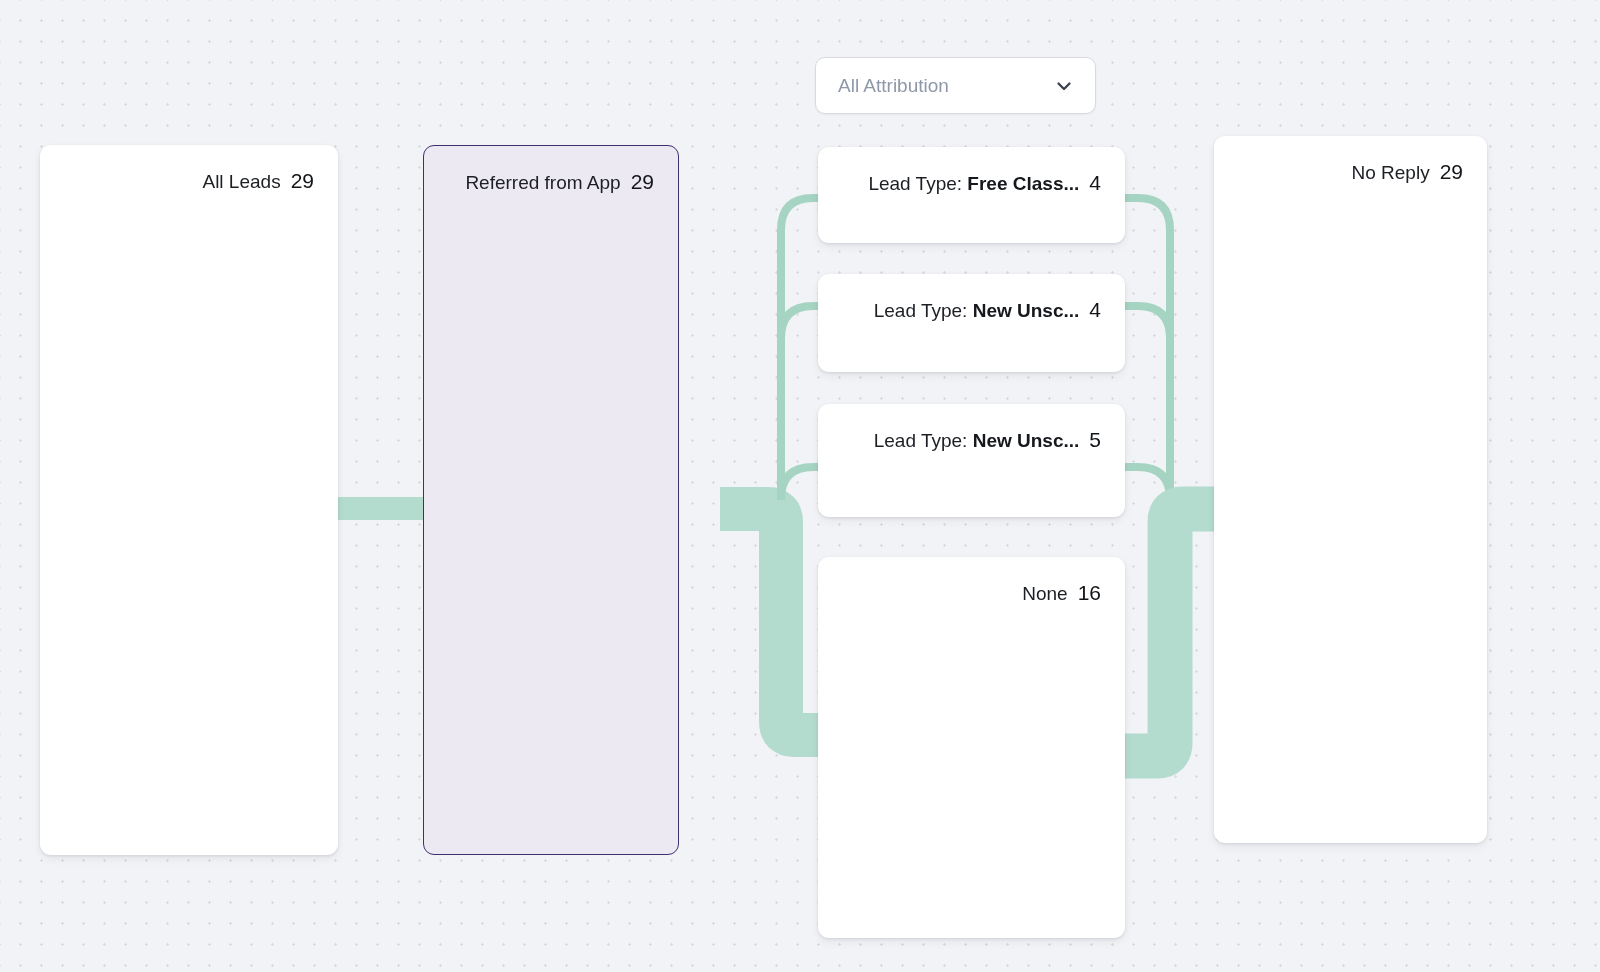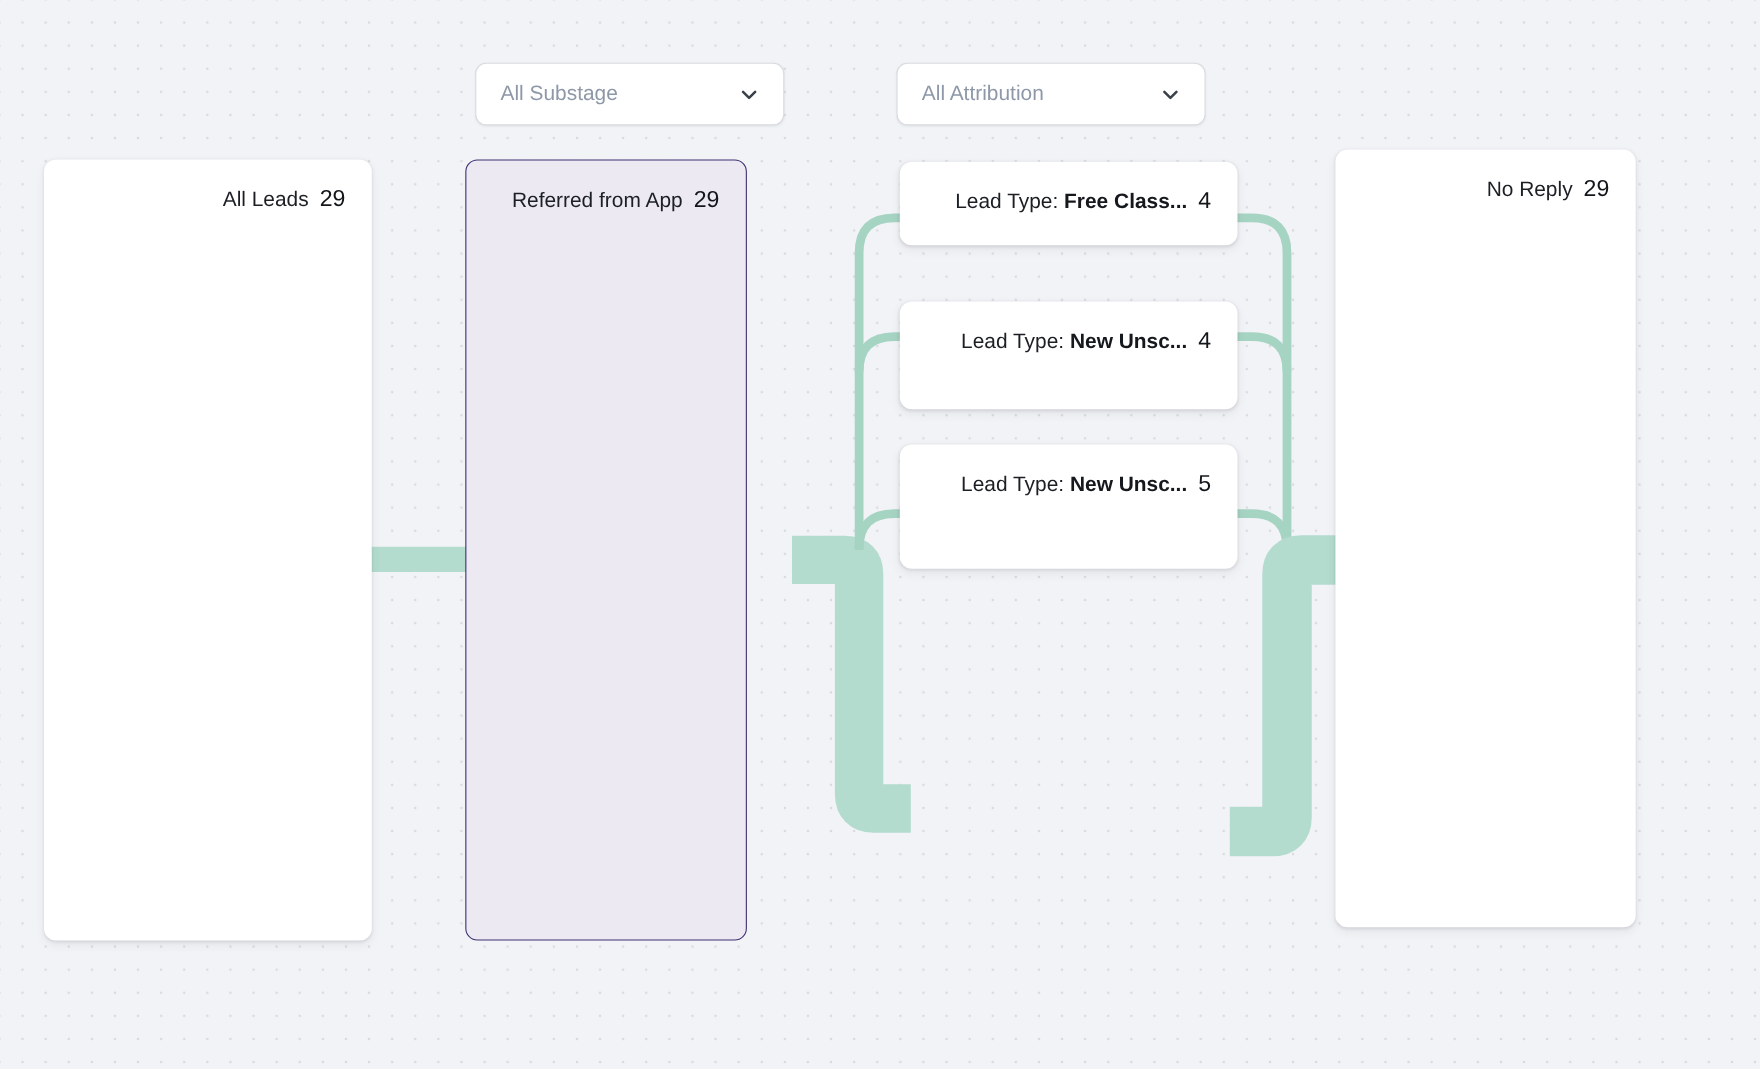--- a/index.html
+++ b/index.html
@@ -34,21 +34,21 @@
   .card-head{display:flex;align-items:baseline;justify-content:flex-end;gap:10px;}
   .card-title{font-size:19px;color:#1c1f24;white-space:nowrap;overflow:hidden;}
   .card-title .bold{font-weight:700;color:#15181c;}
   .card-count{font-size:21px;font-weight:400;color:#121519;}
   .card-all-leads{left:40px;top:145px;width:298px;height:710px;}
   .card-referred{
     left:423px;top:145px;width:256px;height:710px;
     background:#ece9f3;border:1.5px solid #3e3170;
     box-shadow:none;
   }
-  .card-bd-0{left:818px;top:147px;width:307px;height:76px;}
+  .card-bd-0{left:818px;top:147px;width:307px;height:96px;}
   .card-bd-1{left:818px;top:274px;width:307px;height:98px;}
   .card-bd-2{left:818px;top:404px;width:307px;height:113px;}
   .card-bd-3{left:818px;top:557px;width:307px;height:381px;}
   .card-no-reply{left:1214px;top:136px;width:273px;height:707px;}
 </style>
 </head>
 <body>
 
 <div class="canvas">
 
@@ -66,28 +66,20 @@
 
     <path d="M1114,198 H1138 Q1170,198 1170,230 V500" fill="none" stroke-width="8" stroke="#a6d4c3"></path>
 
     <path d="M1114,306 H1138 Q1170,306 1170,338" fill="none" stroke-width="8" stroke="#a6d4c3"></path>
 
     <path d="M1114,467 H1138 Q1170,467 1170,499" fill="none" stroke-width="8" stroke="#a6d4c3"></path>
 
     <path d="M1118,756 H1157 Q1170,756 1170,743 V522 Q1170,509 1183,509 H1222" fill="none" stroke-width="45" stroke-linejoin="round" stroke="#b4dcce"></path>
   </svg>
 
-  <div class="dropdown dd-substage">
-    <span class="dd-label">All Substage</span>
-    <span class="chev">
-      <svg width="18" height="18" viewBox="0 0 18 18">
-        <path d="M3.5 6.5 L9 12 L14.5 6.5" fill="none" stroke-width="2.3" stroke-linecap="round" stroke-linejoin="round" stroke="#3a4149"></path>
-      </svg>
-    </span>
-  </div>
 
   <div class="dropdown dd-attribution">
     <span class="dd-label">All Attribution</span>
     <span class="chev">
       <svg width="18" height="18" viewBox="0 0 18 18">
         <path d="M3.5 6.5 L9 12 L14.5 6.5" fill="none" stroke-width="2.3" stroke-linecap="round" stroke-linejoin="round" stroke="#3a4149"></path>
       </svg>
     </span>
   </div>
 
@@ -119,20 +111,26 @@
     </div>
   </div>
 
   <div class="stage-card card-bd-2">
     <div class="card-head">
       <span class="card-title"><span>Lead Type: </span><span class="bold">New Unsc...</span></span>
       <span class="card-count">5</span>
     </div>
   </div>
 
+  <div class="stage-card card-bd-3">
+    <div class="card-head">
+      <span class="card-title"><span>None</span><span class="bold"></span></span>
+      <span class="card-count">16</span>
+    </div>
+  </div>
 
   <div class="stage-card card-no-reply">
     <div class="card-head">
       <span class="card-title">No Reply</span>
       <span class="card-count">29</span>
     </div>
   </div>
 
 </div>
 

